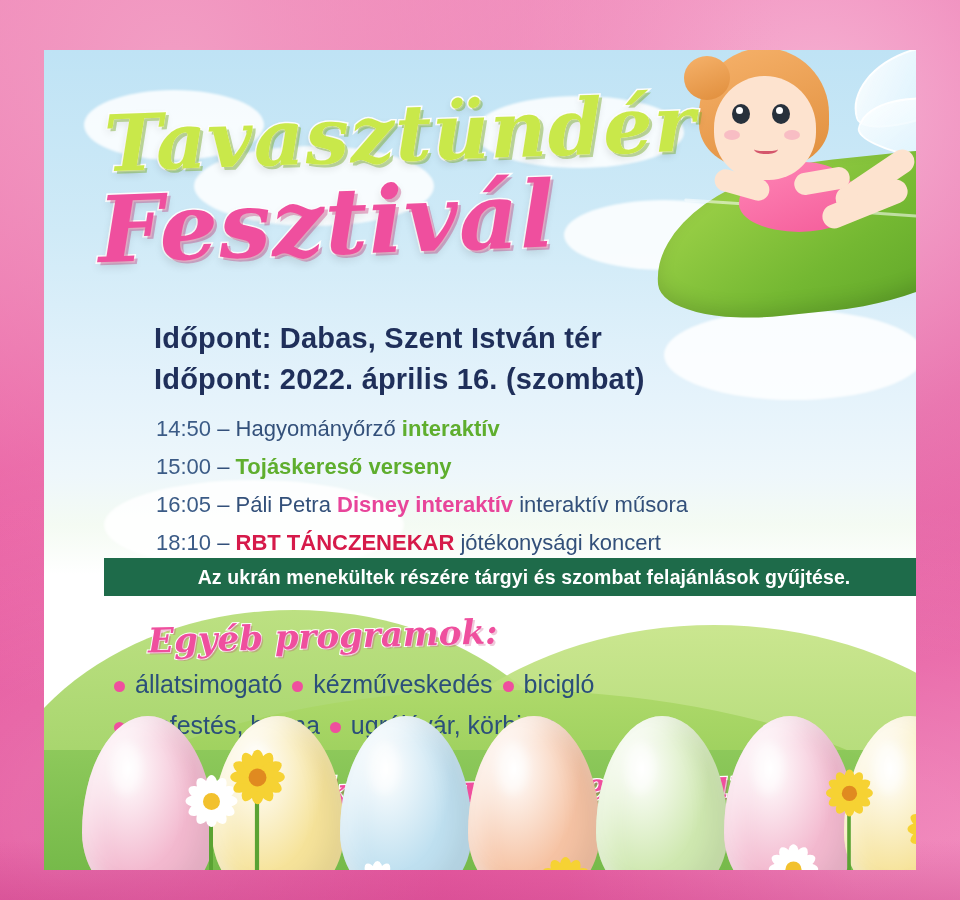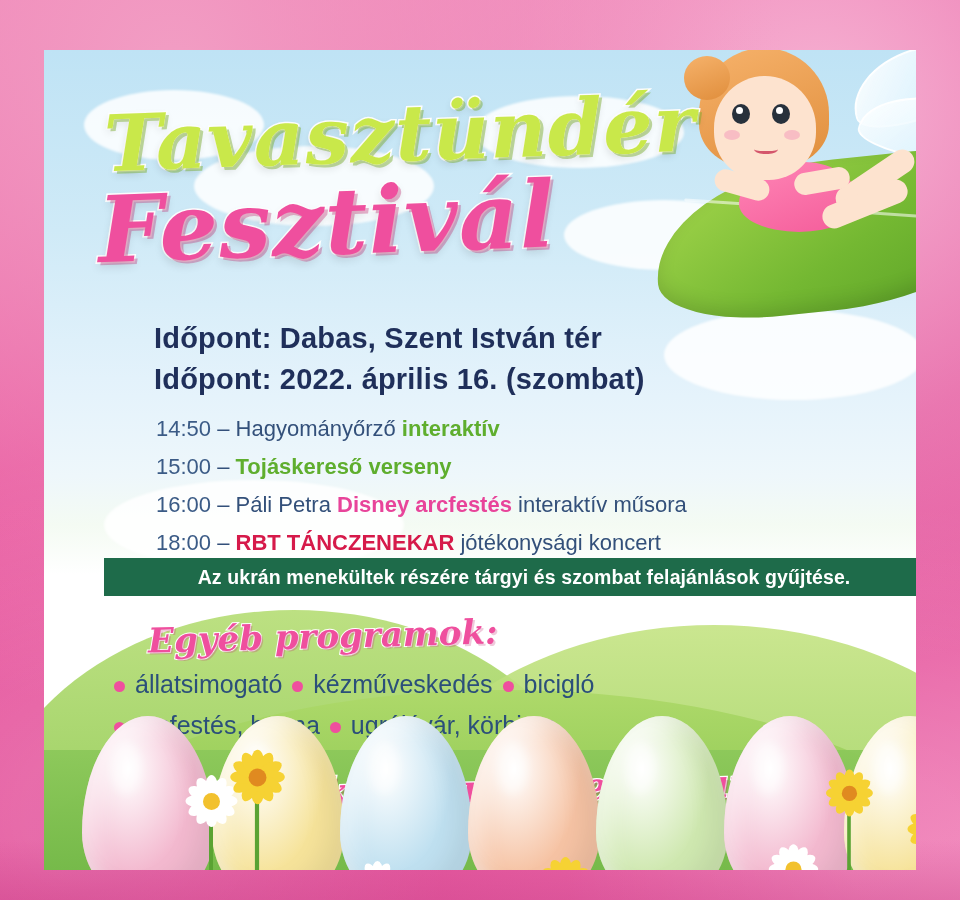--- a/index.html
+++ b/index.html
@@ -384,22 +384,22 @@
     </div>
 
     <div class="info">
       <div class="info-line">Időpont: Dabas, Szent István tér</div>
       <div class="info-line">Időpont: 2022. április 16. (szombat)</div>
     </div>
 
     <div class="program" id="program-list">
         <div class="program-row"><span class="time">14:50</span><span> – </span><span>Hagyományőrző </span><span style="color: rgb(95, 174, 46); font-weight: bold;">interaktív</span></div>
         <div class="program-row"><span class="time">15:00</span><span> – </span><span style="color: rgb(95, 174, 46); font-weight: bold;">Tojáskereső verseny</span></div>
-        <div class="program-row"><span class="time">16:00</span><span> – </span><span>Páli Petra </span><span style="color: rgb(232, 68, 154); font-weight: bold;">Disney arcfestés</span><span> interaktív műsora</span></div>
-        <div class="program-row"><span class="time">18:00</span><span> – </span><span style="color: rgb(214, 26, 74); font-weight: bold;">RBT TÁNCZENEKAR</span><span> jótékonysági koncert</span></div>
+        <div class="program-row"><span class="time">16:05</span><span> – </span><span>Páli Petra </span><span style="color: rgb(232, 68, 154); font-weight: bold;">Disney interaktív</span><span> interaktív műsora</span></div>
+        <div class="program-row"><span class="time">18:10</span><span> – </span><span style="color: rgb(214, 26, 74); font-weight: bold;">RBT TÁNCZENEKAR</span><span> jótékonysági koncert</span></div>
       </div>
 
     <div class="banner">
       <span class="banner-text">Az ukrán menekültek részére tárgyi és szombat felajánlások gyűjtése.</span>
     </div>
 
     <div class="other-title">Egyéb programok:</div>
     <div class="other-list">
       <div class="other-row" id="other-row-1"><span class="dot"></span><span>állatsimogató</span><span class="dot"></span><span>kézműveskedés</span><span class="dot"></span><span>bicigló</span></div>
       <div class="other-row" id="other-row-2"><span class="dot"></span><span>arcfestés, henna</span><span class="dot"></span><span>ugrálóvár, körhinta</span></div>

